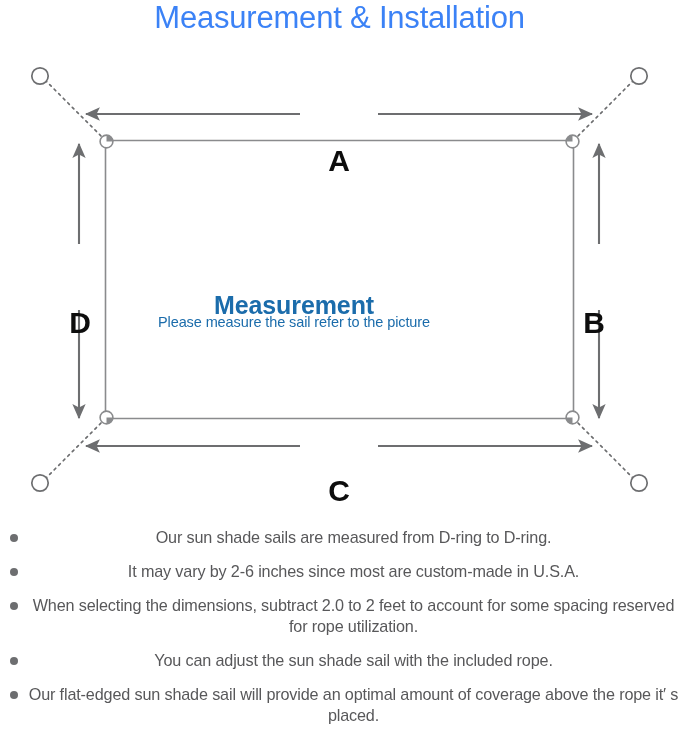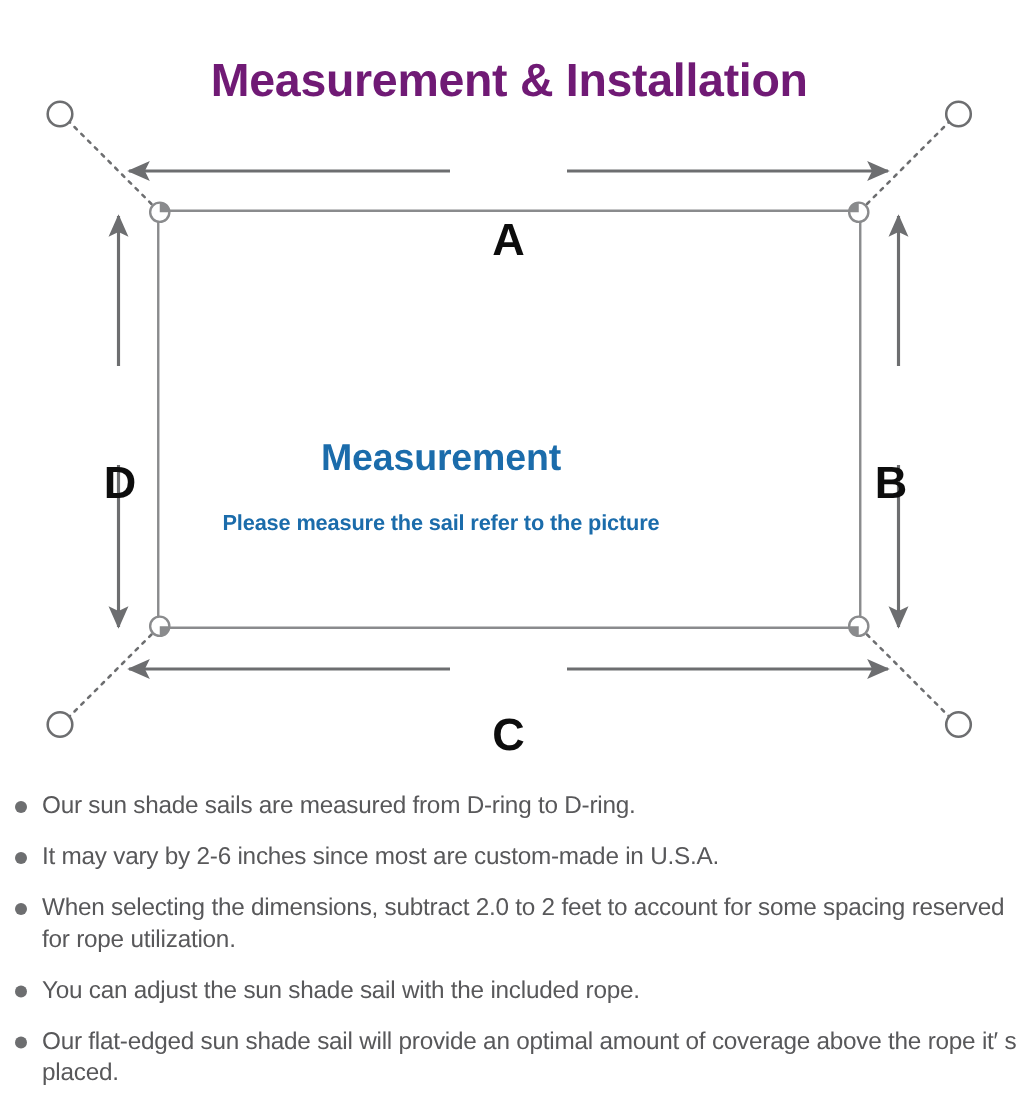--- a/index.html
+++ b/index.html
@@ -17,26 +17,25 @@
   }
 
   
   #title {
     position: absolute;
     top: 0px;
     left: 0;
     width: 679px;
     text-align: center;
     font-size: 31px;
-    font-weight: bold;
-    color: #701a75;
+    font-weight: normal;
+    color: #3b82f6;
     letter-spacing: -0.2px;
     line-height: 36px;
     white-space: nowrap;
-    margin-top: 36px;
   }
 
   
   #diagram {
     position: absolute;
     top: 48px;
     left: 0;
     width: 679px;
     height: 470px;
   }
@@ -52,23 +51,23 @@
     color: #1b6cab;
     white-space: nowrap;
   }
   #center-title {
     top: 243px;
     font-size: 25px;
     font-weight: bold;
     letter-spacing: -0.1px;
   }
   #center-sub {
-    top: 293px;
+    top: 266px;
     font-size: 14.5px;
-    font-weight: bold;
+    font-weight: normal;
     letter-spacing: -0.1px;
   }
 
   .dim-label {
     position: absolute;
     color: #0d0d0d;
     font-weight: bold;
     font-size: 30px;
     line-height: 30px;
     text-align: center;
@@ -87,20 +86,21 @@
     width: 679px;
   }
   .note-item {
     position: relative;
     padding-left: 28px;
     margin-bottom: 13px;
     color: #58585a;
     font-size: 16.2px;
     line-height: 21px;
     letter-spacing: -0.15px;
+    text-align: center;
   }
   .note-item .bullet {
     position: absolute;
     left: 10px;
     top: 7px;
     width: 8px;
     height: 8px;
     border-radius: 50%;
     background: #6d6e70;
   }

